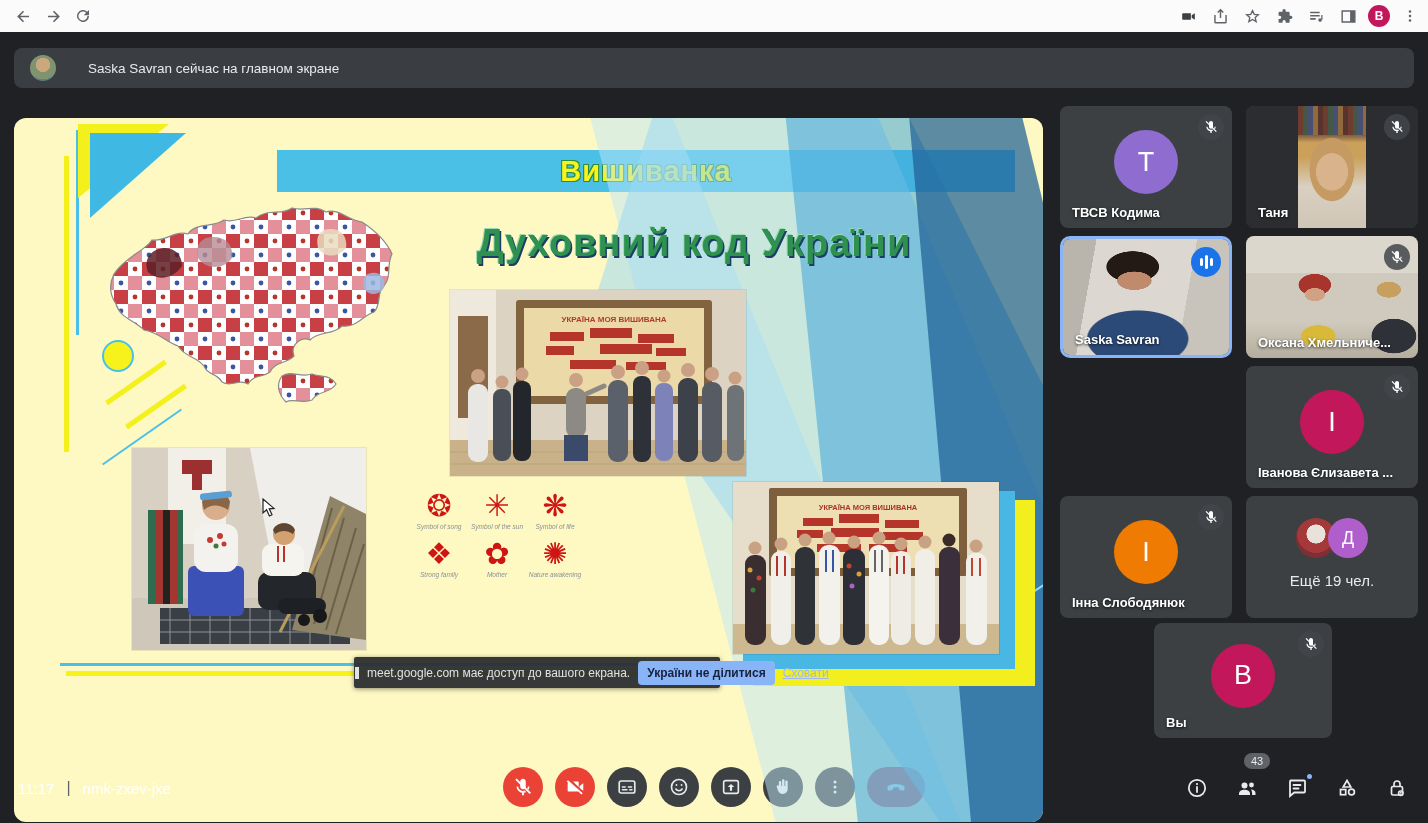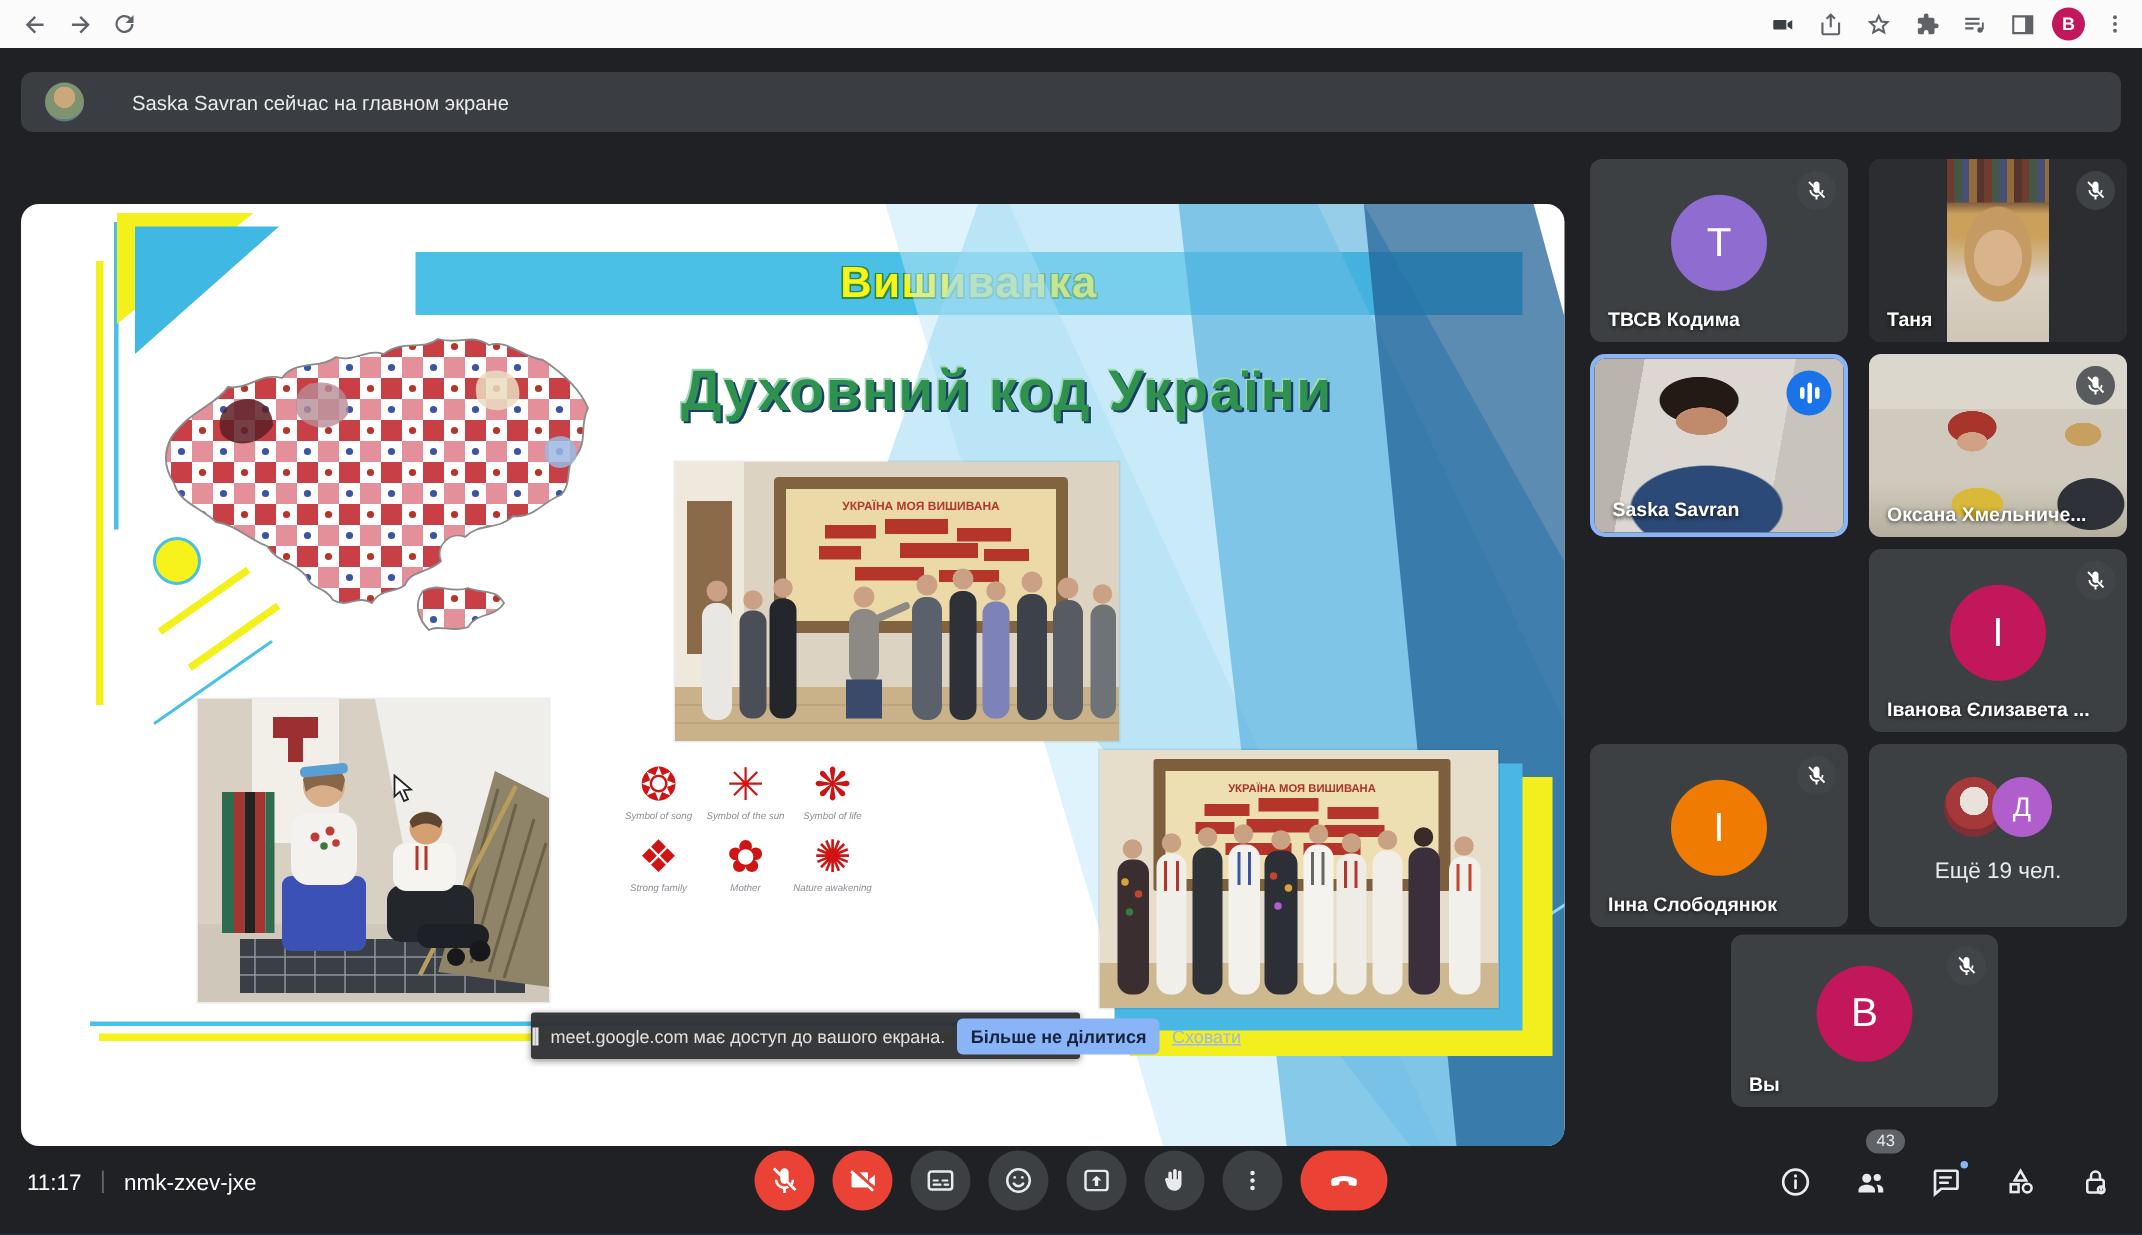--- a/index.html
+++ b/index.html
@@ -23,33 +23,33 @@
   
   .meet { position:absolute; top:32px; left:0; width:1428px; height:791px; background:#1f2124; }
 
   .banner { position:absolute; left:14px; top:16px; width:1400px; height:40px; border-radius:8px;
     background:#3a3d41; display:flex; align-items:center; padding:0 16px; gap:32px; }
   .banner-avatar { width:26px; height:26px; border-radius:50%;
     background:radial-gradient(circle at 50% 38%, #caa87c 0 34%, #7f9370 35% 70%, #5d7a88 71%); }
   .banner-text { color:#e8eaed; font-size:13.5px; font-weight:500; }
 
   
-  .slide { position:absolute; left:14px; top:104px; width:1029px; height:628px; background:#ffffff;
+  .slide { position:absolute; left:14px; top:86px; width:1029px; height:704px; background:#fef9c3;
     border-radius:12px; overflow:hidden; }
   .decor { position:absolute; inset:0; z-index:2; pointer-events:none; }
   .dr1 { background:rgba(156,216,242,.55); clip-path:polygon(62% 0, 84% 0, 100% 55%, 100% 100%, 90% 100%, 56% 28%); }
   .dr2 { background:rgba(64,166,216,.55); clip-path:polygon(75% 0, 87% 0, 100% 38%, 100% 100%, 82% 100%); }
   .dr3 { background:rgba(30,96,150,.72); clip-path:polygon(87% 0, 98% 0, 100% 12%, 100% 100%, 93% 100%); }
   .dr4 { background:rgba(190,232,247,.5); clip-path:polygon(56% 0, 64% 0, 92% 100%, 74% 100%); }
 
   .title-bar { position:absolute; left:263px; top:32px; width:738px; height:42px; background:#4bc0e7;
     z-index:1; display:flex; align-items:center; justify-content:center; }
   .title-text { color:#f7f41c; font-size:29px; font-weight:bold; letter-spacing:1px;
     text-shadow:1px 1px 0 #2e8b3e, -1px -1px 0 #2e8b3e, 1px -1px 0 #2e8b3e, -1px 1px 0 #2e8b3e; }
-  .subtitle { position:absolute; left:440px; top:104px; width:480px; z-index:3; text-align:left;
+  .subtitle { position:absolute; left:440px; top:104px; width:480px; z-index:3; text-align:center;
     font-size:38px; font-weight:800; color:#2e9150; letter-spacing:1px;
     text-shadow:1.5px 1.5px 0 #1c3e66, -1px -1px 0 #9fd8b5; }
 
   
   .yline-v { position:absolute; left:50px; top:38px; width:5px; height:296px; background:#f4f01b; z-index:1; }
   .cline-v { position:absolute; left:62px; top:12px; width:3px; height:205px; background:#49c0e8; z-index:1; }
   .tri-y { position:absolute; left:64px; top:6px; width:0; height:0; z-index:1;
     border-left:91px solid #f4f01b; border-bottom:74px solid transparent; }
   .tri-c { position:absolute; left:76px; top:15px; width:0; height:0; z-index:2;
     border-left:96px solid #3fb9e4; border-bottom:85px solid transparent; }
@@ -449,21 +449,21 @@
         </div>
         <div class="sym">
           <div class="sym-glyph">✺</div>
           <div class="sym-label">Nature awakening</div>
         </div>
       </div>
 
       <div class="share-bar">
         <span class="pause-glyph"></span>
         <span class="share-msg">meet.google.com має доступ до вашого екрана.</span>
-        <button class="stop-share-btn">Більше не ділитися</button>
+        <button class="stop-share-btn">України не ділитися</button>
         <span class="hide-link">Сховати</span>
       </div>
 
       <div class="cursor">
         <svg width="14" height="20" viewBox="0 0 14 20">
             <polygon points="1,1 1,15 4.6,11.8 7.4,18 10,16.8 7.2,10.8 12,10.4" fill="#fff" stroke="#222" stroke-width="1.2"></polygon>
           </svg>
       </div>
     </div>
 

